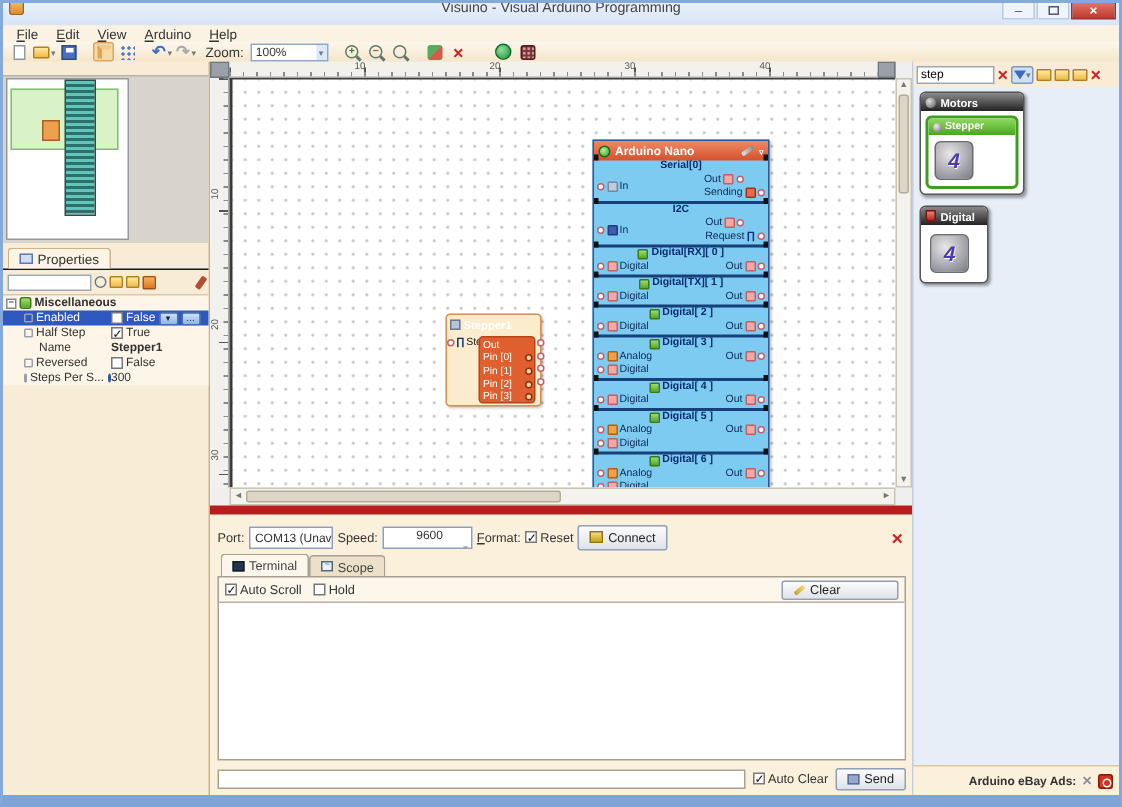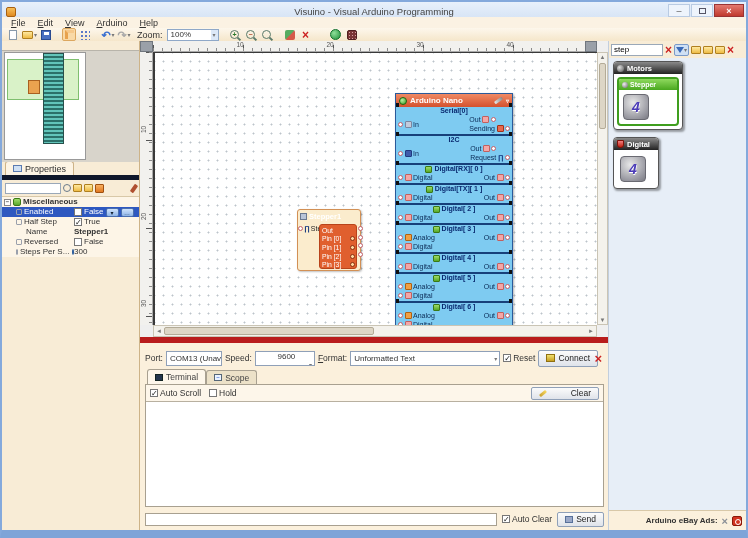--- a/index.html
+++ b/index.html
@@ -1,21 +1,21 @@
 <!DOCTYPE html>
 <html><head>
 <meta charset="utf-8">
 <style>
   * { margin:0; padding:0; box-sizing:border-box; }
   html,body { width:748px; height:538px; overflow:hidden; }
   body { font-family:"Liberation Sans", sans-serif; background:#fdf2e1; position:relative; font-size:9px; color:#333; }
 
   
   .frame { position:absolute; inset:0; border:2px solid #84a9dc; border-bottom:8px solid #7ea4d8; pointer-events:none; z-index:90; }
-  .titlebar { position:absolute; left:0; top:0; right:0; height:17px; background:linear-gradient(#eaf2fc,#d8e5f6); display:flex; align-items:flex-end; padding:0 4px; z-index:50; }
+  .titlebar { position:absolute; left:0; top:0; right:0; height:17px; background:linear-gradient(#eaf2fc,#d8e5f6); display:flex; align-items:flex-start; padding:0 4px; z-index:50; }
   .app-icon { width:10px; height:10px; background:linear-gradient(#f8c05a,#e08a20); border:1px solid #a86010; border-radius:2px; margin-left:2px; }
   .title-text { position:absolute; left:0; right:0; text-align:center; font-size:9.5px; color:#444; }
   .win-btns { margin-left:auto; display:flex; gap:1px; z-index:2; }
   .win-btn { width:22px; height:13px; display:flex; align-items:center; justify-content:center; font-size:9px; color:#555; background:#eef4fc; border:1px solid #b9cbe3; }
   .win-btn.close { background:linear-gradient(#e47a70,#c0392e); color:#fff; border-color:#933; width:30px; font-weight:bold; }
   .maxglyph { width:7px; height:6px; border:1px solid #556; }
 
   
   .menubar { position:absolute; left:2px; top:17px; right:2px; height:11px; background:#fbf2e3; display:flex; align-items:center; padding-left:4px; gap:2px; z-index:50; }
   .menu-item { padding:0 5px; font-size:9px; color:#333; }
@@ -46,21 +46,21 @@
   .i-globe { width:11px; height:11px; border-radius:50%; background:radial-gradient(circle at 35% 35%,#8fe09a,#1f8f3a); border:1px solid #0f6f2a; }
   .i-board { width:10px; height:10px; background:#7a3535; border:1px solid #502020; border-radius:2px; background-image:radial-gradient(#d8a0a0 0.8px,transparent 1px); background-size:3px 3px; }
 
   
   .left-panel { position:absolute; left:2px; top:41px; width:138px; bottom:8px; background:#f8ecd6; border-right:1px solid #cdb librar; border-right:1px solid #cdb388; z-index:10; }
   .navigator { position:relative; margin-top:9px; height:112px; background:#d8d4cb; border-top:1px solid #b8b4aa; }
   .nav-doc { position:absolute; left:2px; top:1px; width:82px; height:108px; background:#fff; border:1px solid #999; }
   .nav-view { position:absolute; left:2px; top:6px; width:72px; height:41px; background:#d9f2c8; border:1px solid #7fbf6f; }
   .nav-comp { position:absolute; left:38px; top:0px; width:21px; height:91px; border:1px solid #27504c; background:repeating-linear-gradient(#62c4ba 0 2px,#2b7069 2px 4px); }
   .nav-step { position:absolute; left:23px; top:27px; width:12px; height:14px; background:#eaa24f; border:1px solid #a86020; }
-  .prop-tab-row { height:14px; margin-top:4px; border-bottom:5px solid #0f172a; display:flex; align-items:flex-end; padding-left:3px; }
+  .prop-tab-row { height:14px; margin-top:4px; border-bottom:1px solid #0f172a; display:flex; align-items:flex-end; padding-left:3px; }
   .prop-tab { height:14px; background:#fdf4e4; border:1px solid #cdb388; border-bottom:none; border-radius:3px 3px 0 0; display:flex; align-items:center; gap:3px; padding:0 7px; font-size:9px; }
   .i-props { width:9px; height:7px; background:#cfe0f4; border:1px solid #5a7ab0; }
   .prop-search-row { height:16px; display:flex; align-items:center; gap:2px; padding:0 3px; background:#f8ecd6; }
   .prop-search { width:56px; height:11px; border:1px solid #9aa8b8; background:#fff; font-size:8px; }
   .pico { width:9px; height:9px; border-radius:1px; }
   .pico.mag { width:8px; height:8px; border:1.5px solid #6a7a8a; border-radius:50%; }
   .pico.fold1,.pico.fold2 { background:linear-gradient(#ffe9a0,#eebb45); border:1px solid #b08020; height:8px; }
   .pico.cat { background:linear-gradient(#f8b060,#e07820); border:1px solid #a05010; }
   .pico.pin { margin-left:auto; width:4px; height:9px; background:#b05030; border-radius:1px; transform:rotate(35deg); }
   .prop-grid { background:#fdf5e7; border-top:1px solid #d8c8a8; font-size:8px; }
@@ -171,21 +171,21 @@
   .btn { height:17px; background:linear-gradient(#fbfbfb,#dfe3ea); border:1px solid #8fa0b8; border-radius:2px; display:flex; align-items:center; gap:3px; padding:0 7px; font-size:8.5px; color:#222; flex:none; }
   .i-connect { width:9px; height:8px; background:linear-gradient(#f0e070,#c8a020); border:1px solid #907010; }
   .x-tool { position:absolute; right:2px; top:2px; color:#cc2222; font-size:13px; font-weight:bold; }
   .term-tabs { display:flex; align-items:flex-end; height:15px; margin-top:2px; padding-left:2px; }
   .term-tab { height:14px; display:flex; align-items:center; gap:3px; padding:0 7px; font-size:8.5px; border:1px solid #a8a090; border-bottom:none; border-radius:3px 3px 0 0; background:#ece1c8; color:#444; }
   .term-tab.active { background:#fdf6ea; height:15px; font-weight:normal; }
   .i-term { width:8px; height:7px; background:#24364e; border:1px solid #122; }
   .i-scope { width:8px; height:7px; background:#eaf2ff; border:1px solid #567; color:#2a5ad0; font-size:6px; line-height:5px; text-align:center; }
   .term-box { flex:1; border:1px solid #a8a090; background:#fdf6ea; display:flex; flex-direction:column; }
   .term-toolbar { height:16px; display:flex; align-items:center; gap:8px; padding:0 4px; }
-  .clear-btn { margin-left:auto; height:13px; width:68px; justify-content:space-between; }
+  .clear-btn { margin-left:auto; height:13px; width:78px; justify-content:flex-start; }
   .i-broom { width:8px; height:3px; background:linear-gradient(90deg,#c8a030,#f8d860); transform:rotate(-40deg); border-radius:1px; }
   .term-out { flex:1; background:#fff; border-top:1px solid #b8b0a0; }
   .send-row { height:20px; display:flex; align-items:center; gap:5px; padding-top:4px; }
   .send-input { flex:1; height:13px; border:1px solid #a8a090; background:#fff; font-size:8px; }
   .send-btn { height:15px; }
   .i-send { width:8px; height:7px; background:#9aa8c8; border:1px solid #56709a; }
 </style>
 </head>
 <body>
 
@@ -703,24 +703,20 @@
     <div class="combo port">
         <span>COM13 (Unav</span>
         <span class="dd">▾</span>
       </div>
     <span class="plabel">Speed:</span>
     <div class="combo speed">
         <span>9600</span>
         <span class="dd">▾</span>
       </div>
     <span class="plabel ulf">Format:</span>
-    <div class="combo format">
-        <span>Unformatted Text</span>
-        <span class="dd">▾</span>
-      </div>
     <span class="cb-wrap">
         <span class="cb" id="cb-reset">✓</span>
         <span>Reset</span>
       </span>
     <div class="btn">
         <span class="i-connect"></span>
         <span>Connect</span>
       </div>
     <span class="x-tool">×</span>
   </div>

